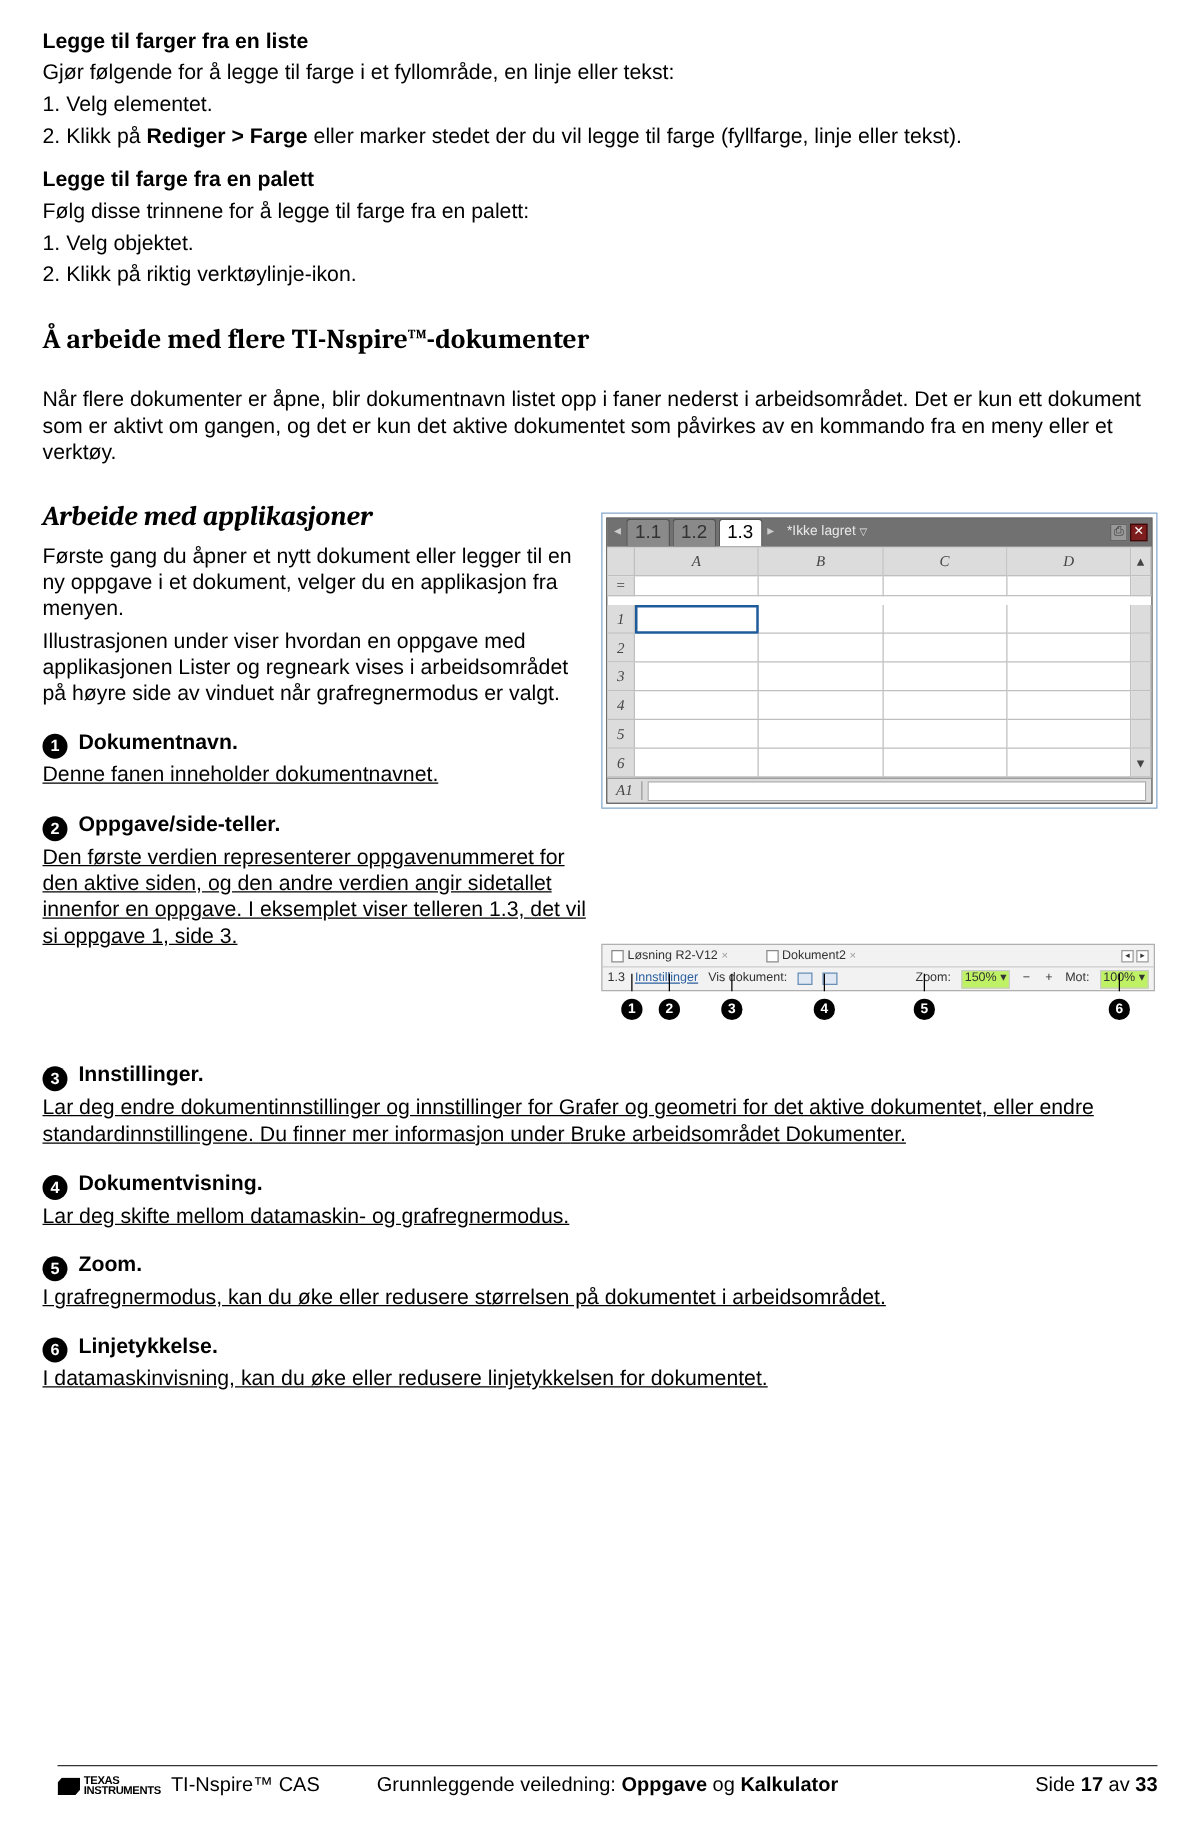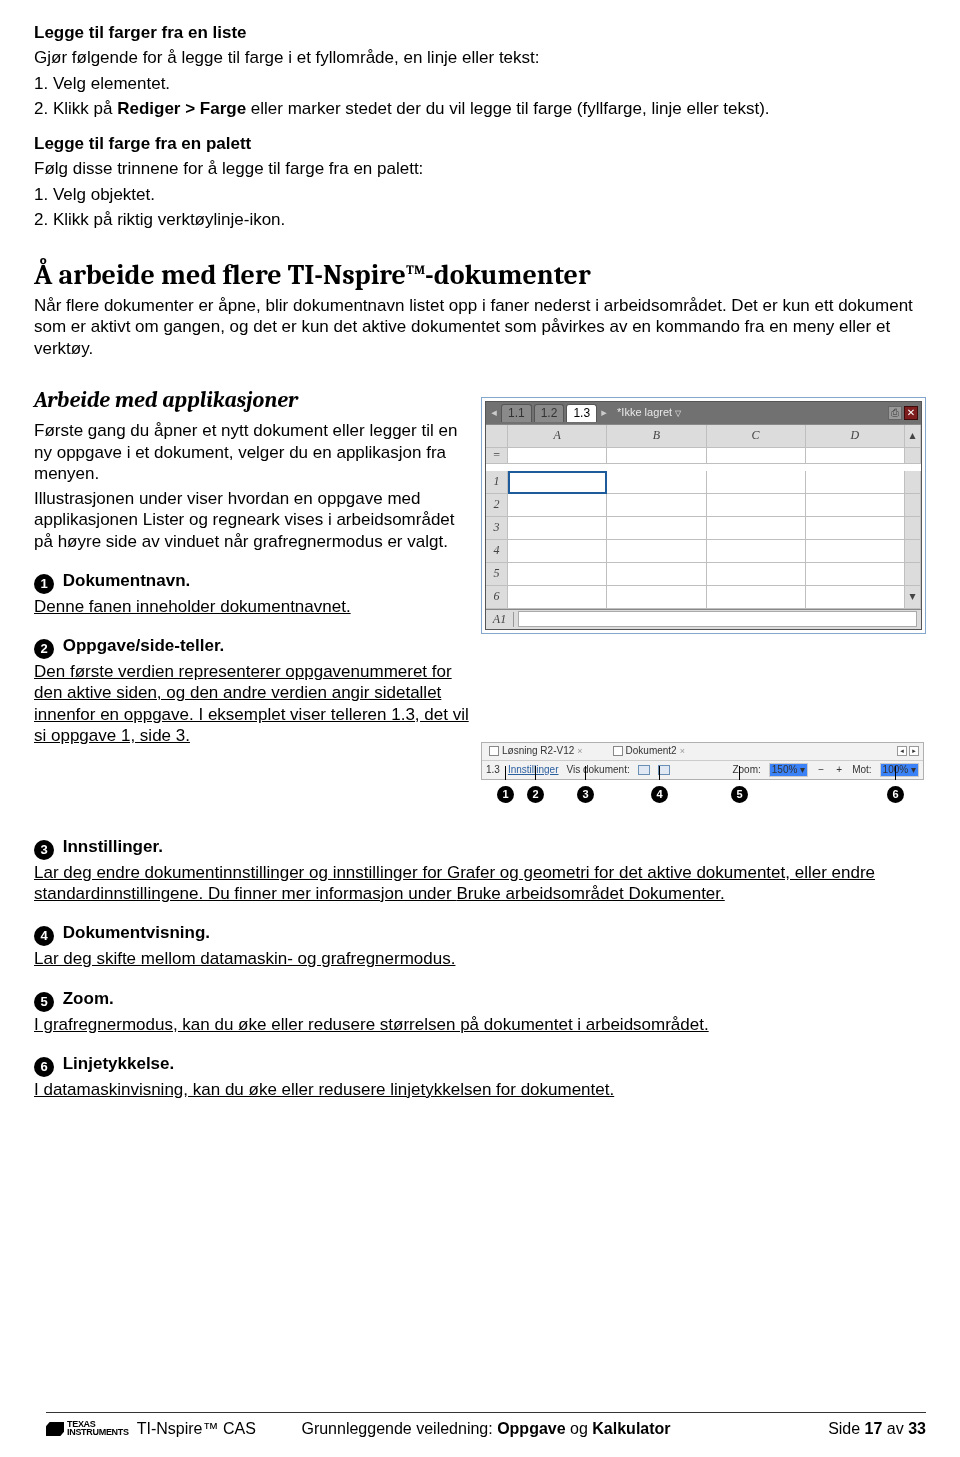--- a/index.html
+++ b/index.html
@@ -1,36 +1,36 @@
 <!DOCTYPE html>
 <html><head>
 <meta charset="utf-8">
 <style>
   * { box-sizing: border-box; margin: 0; padding: 0; }
   html, body { width: 960px; font-family: Arial, Helvetica, sans-serif; font-size: 17px; line-height: 1.25; color: #000; background: #fff; }
   .page { padding: 22px 34px 0 34px; position: relative; min-height: 1457px; }
   .bold { font-weight: 700; }
-  .section-title { font-family: "Cambria", "Georgia", serif; font-weight: 700; font-size: 28px; margin-top: 28px; margin-bottom: 2px; }
+  .section-title { font-family: "Cambria", "Georgia", serif; font-weight: 700; font-size: 22px; margin-top: 28px; margin-bottom: 23px; }
   .section-sub { font-family: "Cambria", "Georgia", serif; font-style: italic; font-weight: 700; font-size: 22px; margin-top: 24px; margin-bottom: 6px; }
   p { margin-bottom: 4px; }
   .mt14 { margin-top: 14px; }
   .cols { display: flex; gap: 10px; }
   .col-left { flex: 1 1 auto; }
   .col-right { flex: 0 0 auto; width: 445px; }
   .circled { display: inline-block; width: 20px; height: 20px; border-radius: 50%; background: #000; color: #fff; font-size: 13px; font-weight: 700; text-align: center; line-height: 20px; vertical-align: -2px; margin-right: 4px; }
   .circled-sm { width: 17px; height: 17px; line-height: 17px; font-size: 11px; }
   .step-line { margin-top: 18px; margin-bottom: 2px; }
   .step-body { margin-bottom: 2px; text-decoration: underline; }
 
   
   .mock-wrap { border: 1px solid #83a8cc; padding: 3px; background: #fff; }
   .mock { background: #a9a9a8; border: 1px solid #555; font-family: Tahoma, Arial, sans-serif; font-size: 12px; color: #444; }
   .tabbar { display: flex; align-items: center; height: 22px; background: #717171; gap: 2px; padding: 0 3px; position: relative; }
   .tab-arrow { width: 10px; text-align: center; color: #ccc; font-size: 11px; }
-  .sheet-tab { display: inline-block; padding: 1px 6px; border-radius: 3px 3px 0 0; font-size: 12px; background: #8a8a8a; color: #333; border: 1px solid #555; border-bottom: none; }
+  .sheet-tab { display: inline-block; padding: 1px 6px; border-radius: 3px 3px 0 0; font-size: 15px; background: #8a8a8a; color: #333; border: 1px solid #555; border-bottom: none; }
   .sheet-tab.active { background: #fff; color: #000; }
   .tab-title { margin-left: 6px; color: #e8e8e8; font-size: 11px; }
   .tab-title .dd { font-size: 8px; margin-left: 3px; }
   .tab-right { margin-left: auto; display: flex; gap: 2px; }
   .ic-sq { width: 14px; height: 14px; background: #7e1d1d; border: 1px solid #3b0b0b; display: flex; align-items: center; justify-content: center; color: #fff; font-size: 10px; }
   .ic-sq.gray { background: #999; border-color: #666; color: #333; }
   .grid { display: grid; grid-template-columns: 22px repeat(4,1fr) 16px; grid-auto-rows: 23px; border-top: 1px solid #888; background: #fff; }
   .grid > div { border-right: 1px solid #bfbfbf; border-bottom: 1px solid #bfbfbf; display: flex; align-items: center; justify-content: center; }
   .rowhead { background: #dcdcdc; font-style: italic; font-family: Georgia, serif; }
   .colhead { background: #dcdcdc; font-style: italic; font-family: Georgia, serif; }
@@ -43,21 +43,21 @@
   
   .statusbar { width: 443px; border: 1px solid #b0b0b0; font-family: Tahoma, Arial, sans-serif; font-size: 10px; background: #f2f2f2; color: #333; }
   .status-top { display: flex; align-items: center; height: 18px; border-bottom: 1px solid #ccc; padding: 0 4px; gap: 24px; }
   .doc-tab { display: inline-flex; align-items: center; gap: 3px; padding: 0 3px; }
   .doc-tab .xb { color: #999; font-size: 9px; }
   .doc-ic { width: 10px; height: 10px; border: 1px solid #888; background: #fff; display: inline-block; }
   .arrow-pair { display: flex; gap: 2px; margin-left: auto; }
   .arrow-btn { width: 10px; height: 10px; border: 1px solid #999; background: #fff; font-size: 7px; line-height: 8px; text-align: center; }
   .status-bot { display: flex; align-items: center; height: 18px; padding: 0 4px; gap: 8px; }
   .vd-ic { width: 12px; height: 10px; border: 1px solid #6a8fb5; background: #dfe8f3; display: inline-block; }
-  .zoom-dd { border: 1px solid #ccc; padding: 0 2px; background: #3b82f6; }
+  .zoom-dd { border: 1px solid #ccc; padding: 0 2px; background: #bef264; }
   .pm { width: 10px; text-align: center; }
 
   .marker-row { display: flex; margin-top: 4px; padding-left: 505px; position: relative; height: 28px; }
   .marker-row .tick { position: absolute; width: 1px; height: 14px; background: #000; top: -18px; }
   .marker-row .num { position: absolute; top: 2px; }
 
   .bottom-bar { position: absolute; left: 46px; right: 34px; bottom: 18px; border-top: 1px solid #333; padding-top: 6px; display: flex; align-items: center; font-size: 16px; }
   .ti-logo { display: inline-flex; align-items: center; margin-right: 8px; font-size: 9px; font-weight: 700; letter-spacing: -0.3px; }
   .ti-chip { width: 18px; height: 14px; background: #000; margin-right: 3px; clip-path: polygon(20% 0,100% 0,100% 70%,80% 100%,0 100%,0 30%); }
   .foot-mid { position: absolute; left: 50%; transform: translateX(-50%); }

